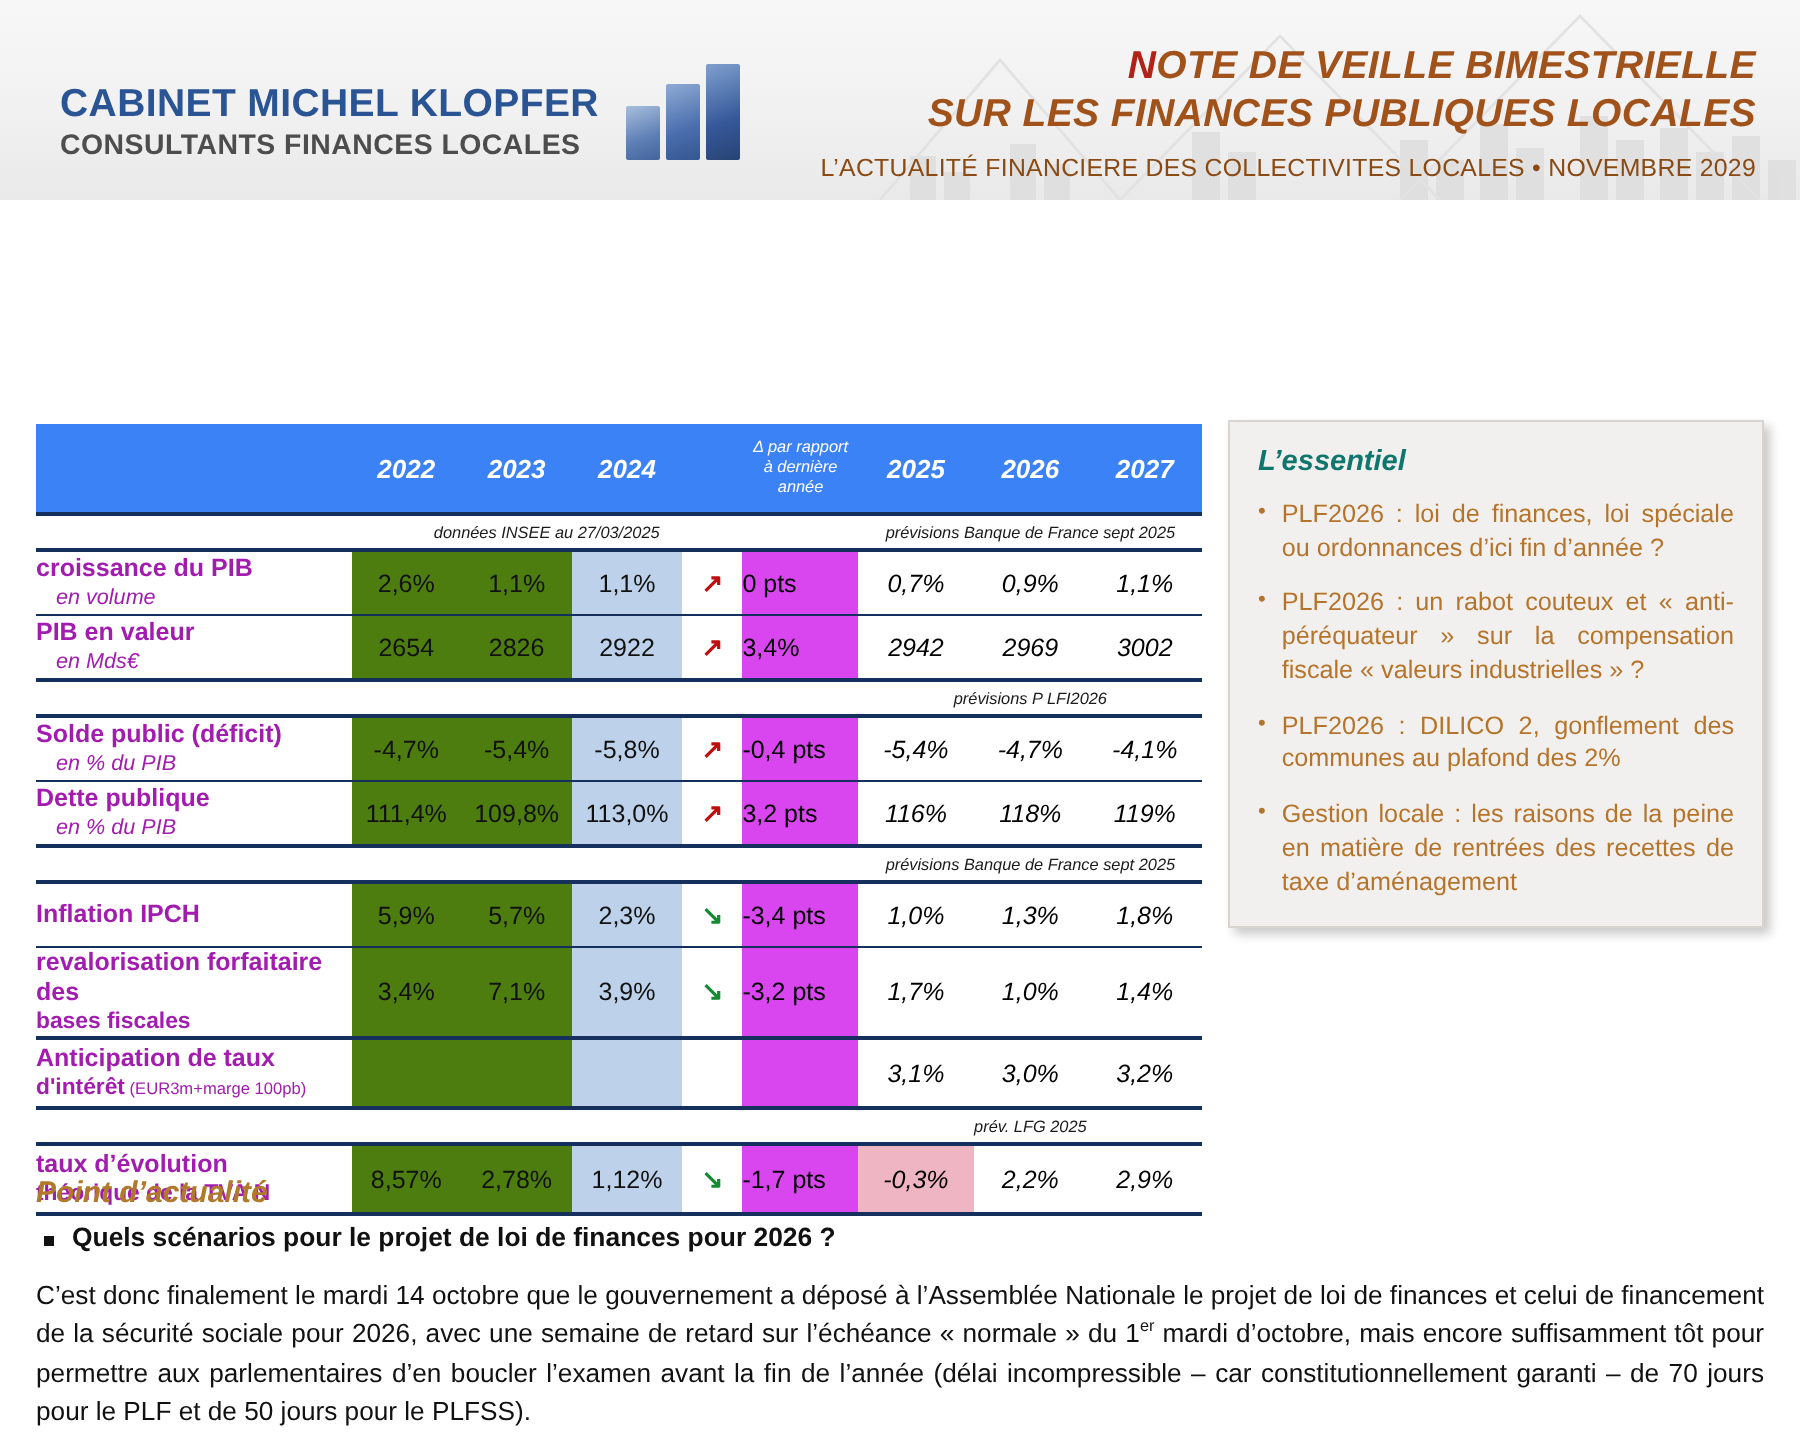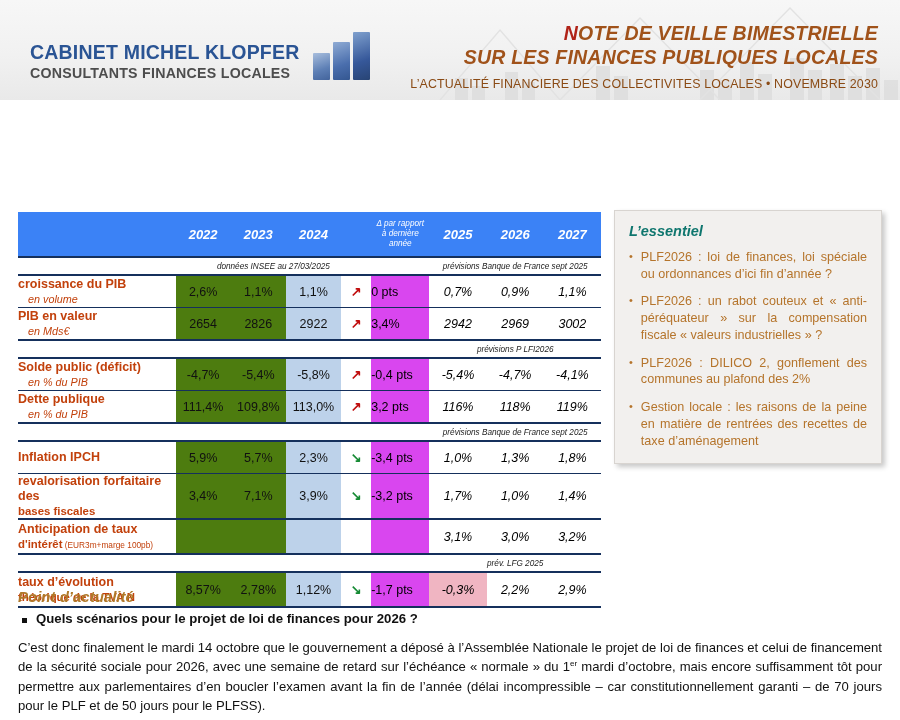--- a/index.html
+++ b/index.html
@@ -87,21 +87,21 @@
   .srcrow td.left-src{text-align:center;}
   .srcrow td.right-src{text-align:center;}
   .thickline td{border-bottom:2.5px solid #15305c;height:0;line-height:0;font-size:0;}
   .thinline td{border-bottom:1.2px solid #15305c;height:0;line-height:0;font-size:0;}
 
   
   tr.data td{height:31px;font-size:12.5px;}
   tr.data2 td{height:33px;}
   td.lab{
     text-align:left;padding-left:5px;font-weight:bold;font-size:11.4px;
-    line-height:1.22;color:#c2410c;
+    line-height:1.22;color:#a21caf;
   }
   td.lab .sub{display:block;font-weight:normal;font-style:italic;
     font-size:10.8px;padding-left:10px;}
   td.lab .sub2{display:block;font-weight:bold;font-size:11.4px;}
   td.lab .tiny{font-weight:normal;font-size:8.3px;font-style:normal;}
   td.num{text-align:center;font-size:12.6px;color:#111;}
   td.hist{background:#4d7c0f;}
   td.hist-last{background:#bdd2ea;}
   td.arr{background:#ffffff;text-align:center;}
   td.delta-c{background:#d946ef;text-align:left;font-size:8.2px;}
@@ -187,21 +187,21 @@
     <div class="logo-bars">
       <i class="lb1"></i>
         <i class="lb2"></i>
         <i class="lb3"></i>
     </div>
   </div>
 
   <div class="title-block">
     <div class="title-l1"><span class="accent">N</span><span>OTE DE VEILLE BIMESTRIELLE</span></div>
     <div class="title-l2">SUR LES FINANCES PUBLIQUES LOCALES</div>
-    <div class="subtitle">L’ACTUALITÉ FINANCIERE DES COLLECTIVITES LOCALES • NOVEMBRE 2030</div>
+    <div class="subtitle">L’ACTUALITÉ FINANCIERE DES COLLECTIVITES LOCALES • NOVEMBRE 2029</div>
   </div>
 </div>
 
 <div class="sheet">
 
   <div class="table-wrap">
     <table class="fin">
       <colgroup>
         <col class="c-lab">
           <col class="c-y">

